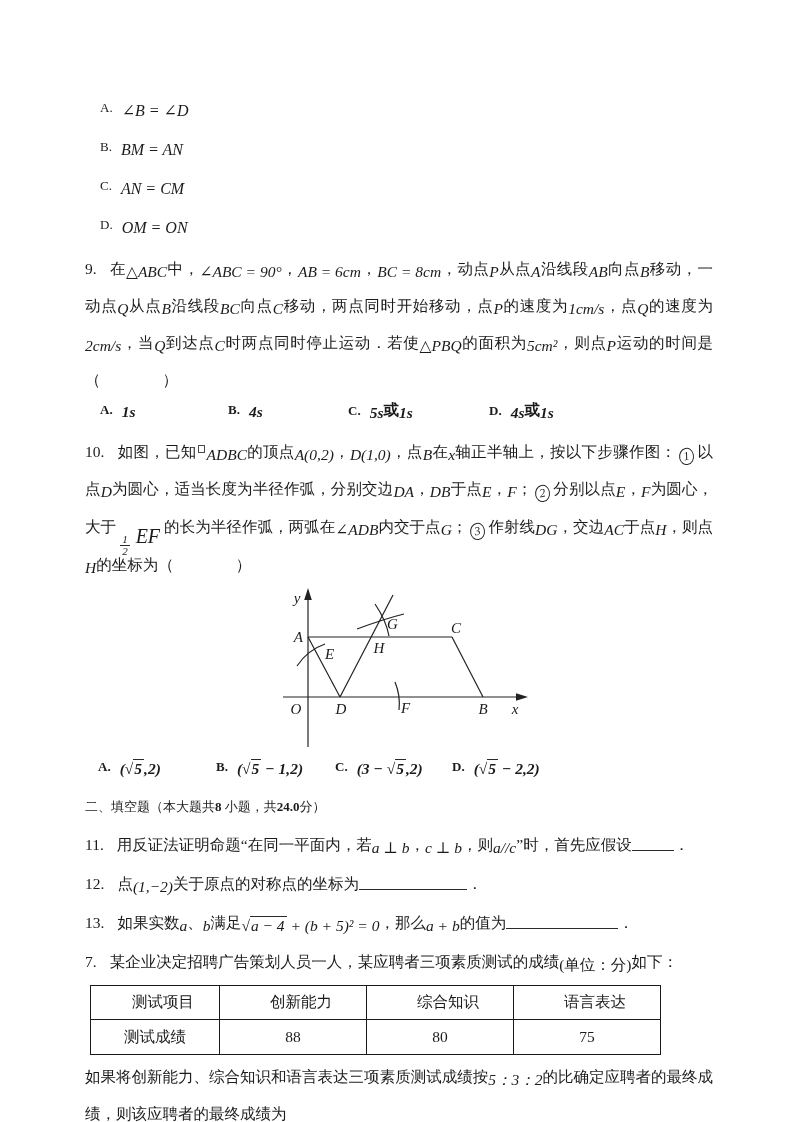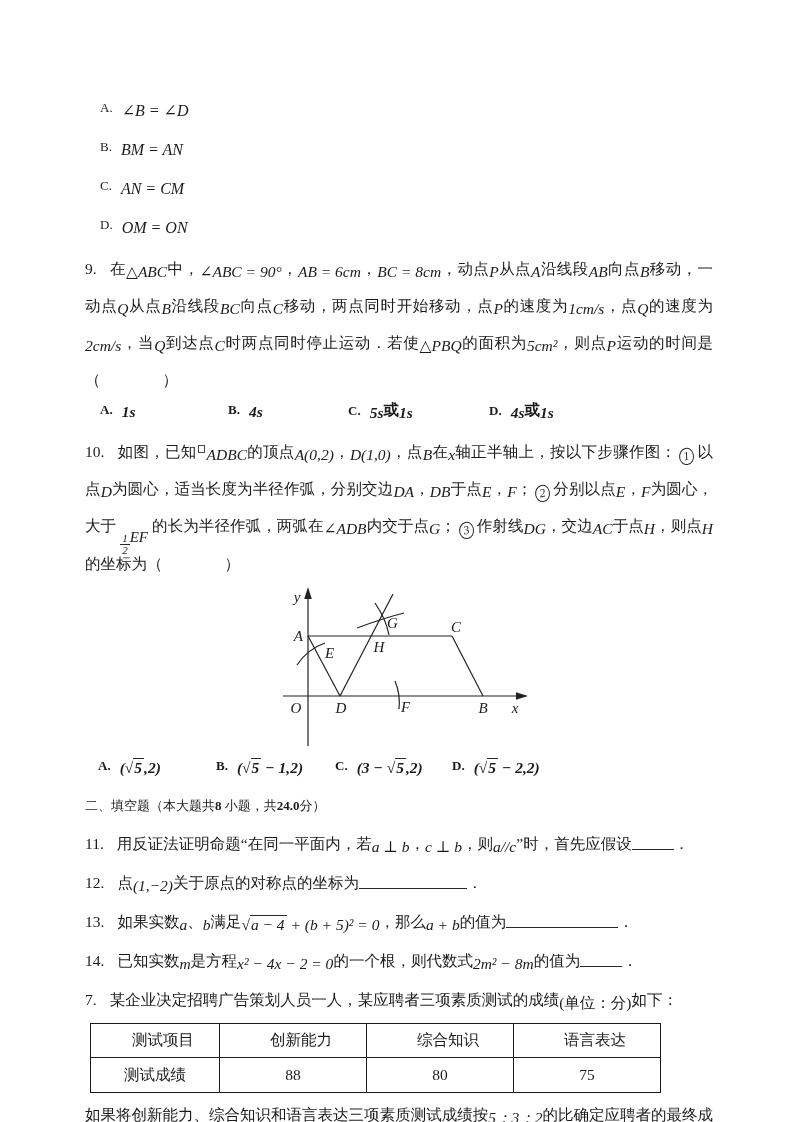--- a/index.html
+++ b/index.html
@@ -34,21 +34,21 @@
         width:13px;height:15px;line-height:14px;text-align:center;font-style:italic;
         font-size:12px;position:relative;top:3px;transform:rotate(-12deg);margin:0 3px;}
   .sqbox{display:inline-block;width:5px;height:6px;border:1px solid #4a4a4a;
          position:relative;top:-4px;margin:0 2px 0 1px;}
   .sqrt .rsign{font-style:normal;}
   .sqrt .rad{border-top:1.1px solid #2a2a2a;padding:0 2px 0 1px;}
   .fracw{display:inline-block;position:relative;top:11px;margin:0 4px;}
   .frstack{display:inline-flex;flex-direction:column;align-items:center;
            font-size:11px;line-height:11px;font-style:italic;}
   .frn{border-bottom:1px solid #2a2a2a;padding:0 2px;}
-  .fra{font-style:italic;font-size:15px;margin-left:0;}
+  .fra{font-style:italic;font-size:20px;margin-left:6px;}
   .blank{display:inline-block;border-bottom:1.2px solid #2a2a2a;height:14px;
          position:relative;top:1px;}
   
   .sechead{font-size:13px;line-height:30px;margin:2px 0 4px 0;}
   
   .figwrap{margin:4px 0 2px 190px;width:265px;height:168px;}
   .fig text{font-style:italic;font-size:15px;fill:#1b1b1b;
             font-family:"Liberation Serif","DejaVu Serif",serif;}
   
   table.score{border-collapse:collapse;margin:5px 0 3px 5px;}
@@ -144,23 +144,20 @@
 
     <div class="para">
       <span class="qnum">11.</span><span><span class="cn">用反证法证明命题“在同一平面内，若</span><span class="m">a ⊥ b</span><span class="cn">，</span><span class="m">c ⊥ b</span><span class="cn">，则</span><span class="m">a//c</span><span class="cn">”时，首先应假设</span><span class="blank" style="width: 42px;"></span><span class="cn">．</span></span>
     </div>
     <div class="para">
       <span class="qnum">12.</span><span><span class="cn">点</span><span class="m">(1,−2)</span><span class="cn">关于原点的对称点的坐标为</span><span class="blank" style="width: 108px;"></span><span class="cn">．</span></span>
     </div>
     <div class="para">
       <span class="qnum">13.</span><span><span class="cn">如果实数</span><span class="m">a</span><span class="cn">、</span><span class="m">b</span><span class="cn">满足</span><span class="m sqrt"><span class="rsign">√</span><span class="rad">a − 4</span></span><span class="m"> + (b + 5)² = 0</span><span class="cn">，那么</span><span class="m">a + b</span><span class="cn">的值为</span><span class="blank" style="width: 112px;"></span><span class="cn">．</span></span>
     </div>
-    <div class="para">
-      <span class="qnum">14.</span><span><span class="cn">已知实数</span><span class="m">m</span><span class="cn">是方程</span><span class="m">x² − 4x − 2 = 0</span><span class="cn">的一个根，则代数式</span><span class="m">2m² − 8m</span><span class="cn">的值为</span><span class="blank" style="width: 42px;"></span><span class="cn">．</span></span>
-    </div>
 
     <div class="para">
       <span class="qnum">7.</span><span><span class="cn">某企业决定招聘广告策划人员一人，某应聘者三项素质测试的成绩</span><span class="low">(单位：分)</span><span class="cn">如下：</span></span>
     </div>
 
     <table class="score">
       <tbody>
         <tr>
           <th>测试项目</th>
           <th>创新能力</th>

